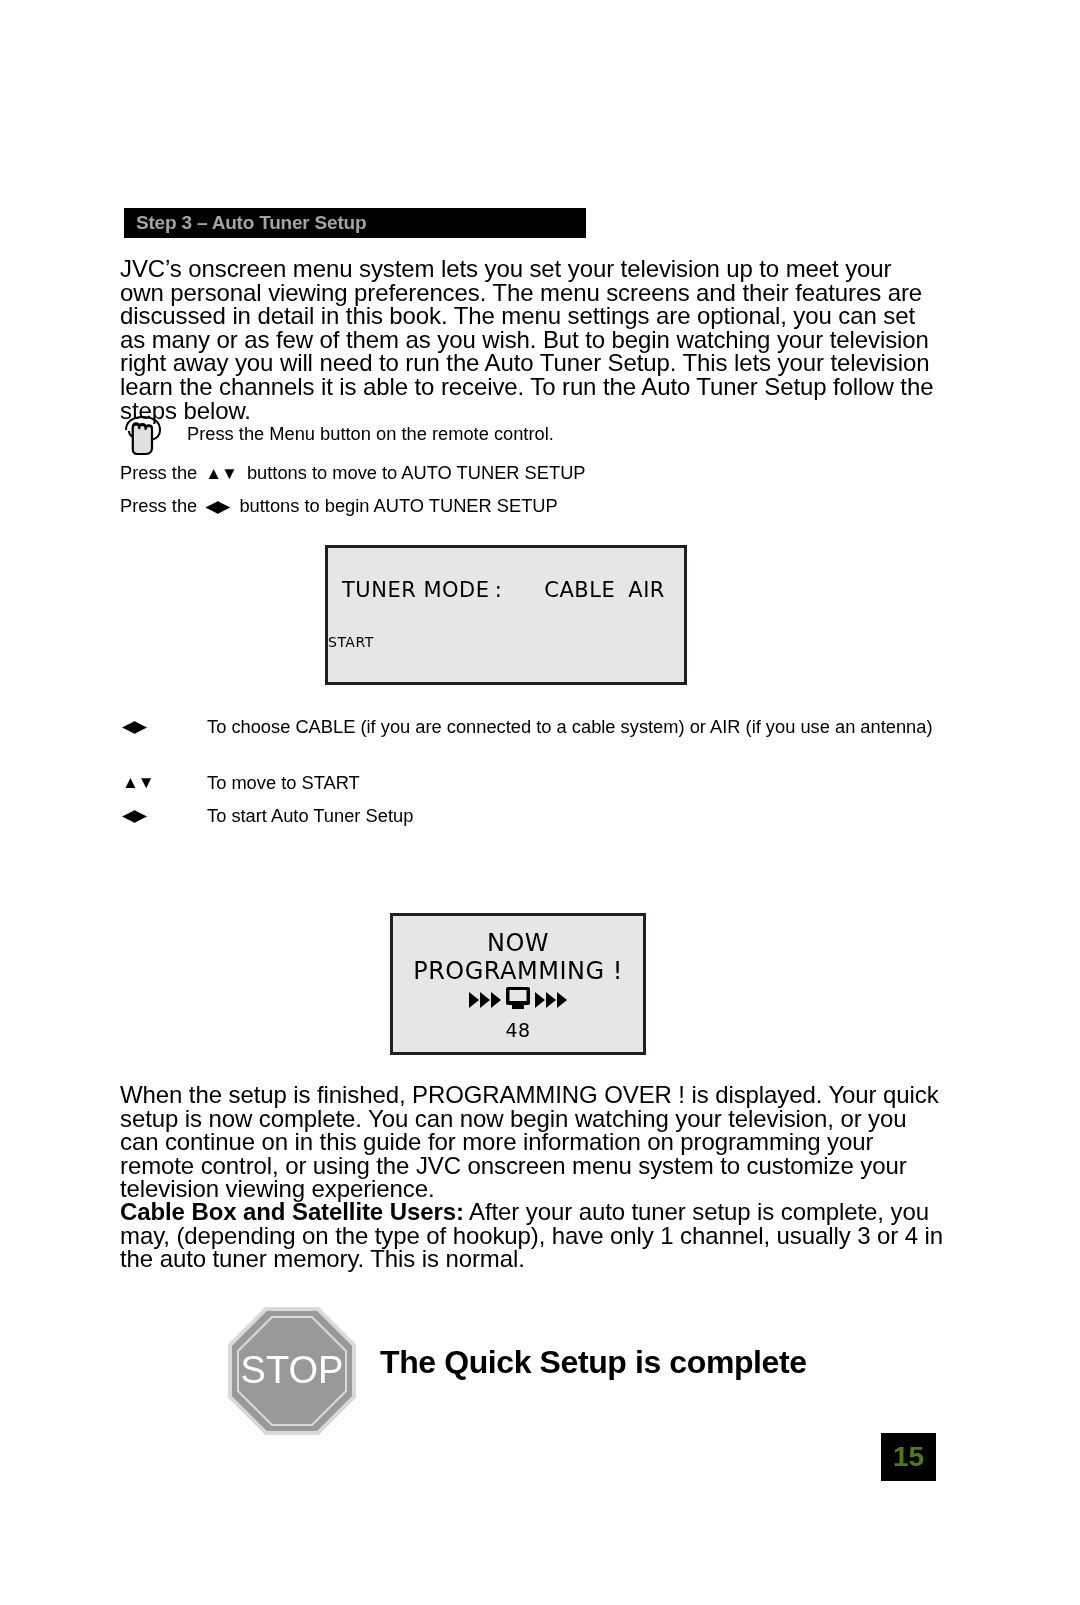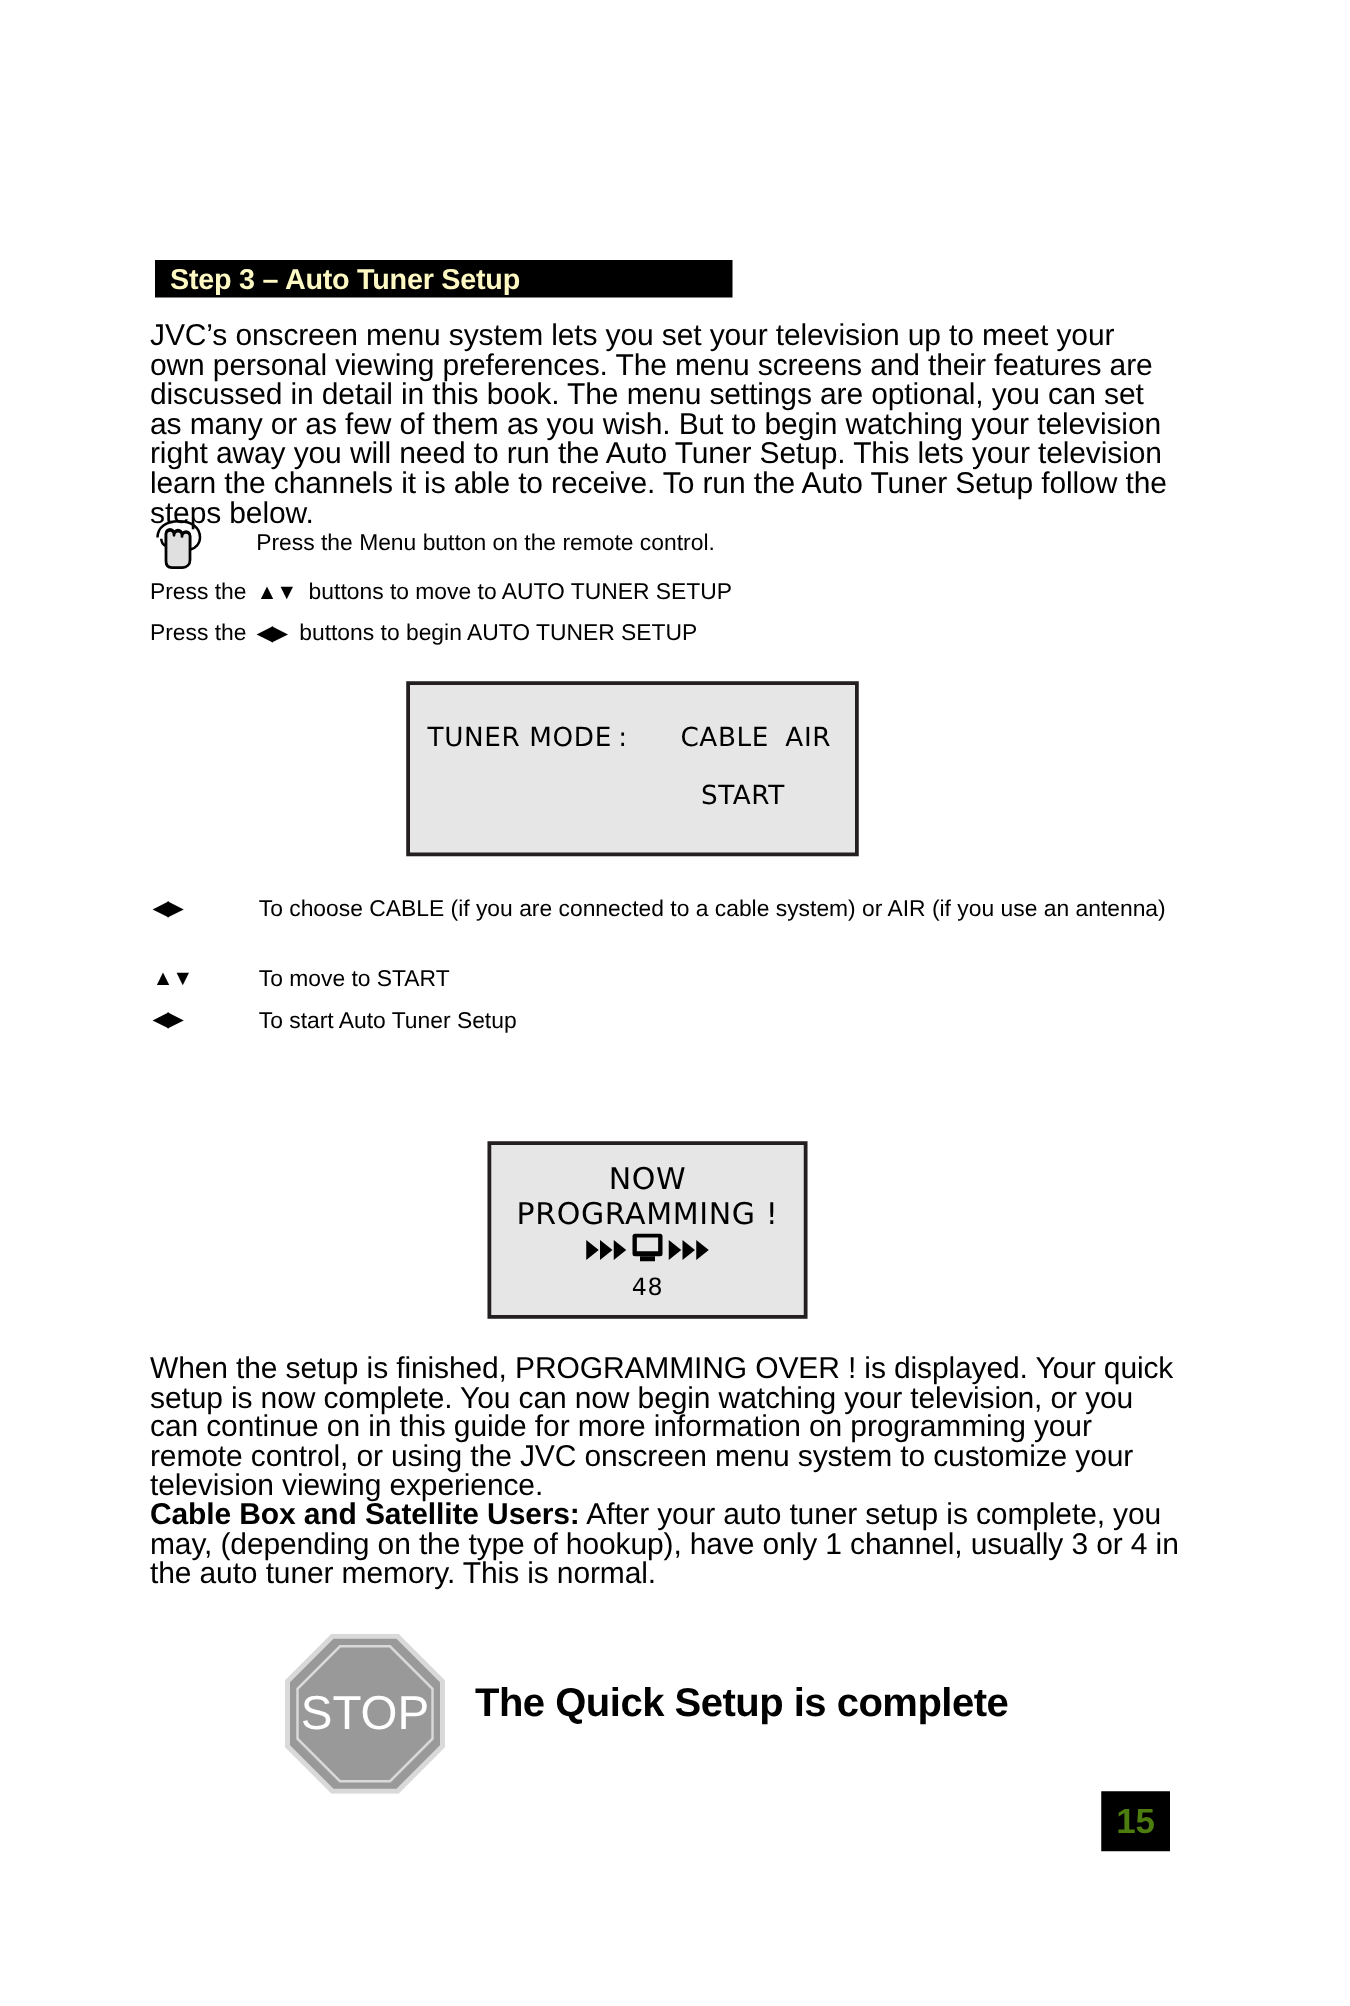--- a/index.html
+++ b/index.html
@@ -51,26 +51,26 @@
   }
 
   
   .step-banner {
     position: absolute;
     left: 124px;
     top: 208px;
     width: 462px;
     height: 30px;
     background: #000000;
-    color: #fef9c3;
+    color: #a3a3a3;
     display: flex;
     align-items: center;
     padding-left: 12px;
     box-sizing: border-box;
-    font-size: 23px;
+    font-size: 19px;
     font-weight: bold;
     letter-spacing: -0.2px;
   }
 
   
   .para {
     position: absolute;
     font-size: 24px;
     line-height: 23.6px;
     color: #000;
@@ -92,21 +92,21 @@
   }
   .hand-icon {
     position: absolute;
     left: 0px;
     top: 0px;
     width: 46px;
     height: 44px;
   }
   .hand-text {
     position: absolute;
-    left: 85px;
+    left: 67px;
     top: 8px;
     font-size: 18.3px;
     line-height: 23.6px;
   }
 
   
   .press-row {
     position: absolute;
     left: 120px;
     font-size: 18.3px;
@@ -176,24 +176,24 @@
     font-size: 21px;
     letter-spacing: 0.5px;
   }
   .osd-tuner .lbl   { width: 160px; }
   .osd-tuner .colon { width: 52px; }
   .osd-tuner .opt1  { width: 88px; }
   .osd-tuner .opt2  { width: 50px; }
   .osd-tuner .line2 {
     position: absolute;
     left: 0;
-    top: 76px;
+    top: 86px;
     width: 100%;
-    text-align: right;
-    font-size: 21px;
+    text-align: left;
+    font-size: 14px;
     letter-spacing: 0.5px;
     padding-right: 56px;
     box-sizing: border-box;
   }
 
   .osd-prog {
     left: 390px;
     top: 913px;
     width: 256px;
     height: 142px;

